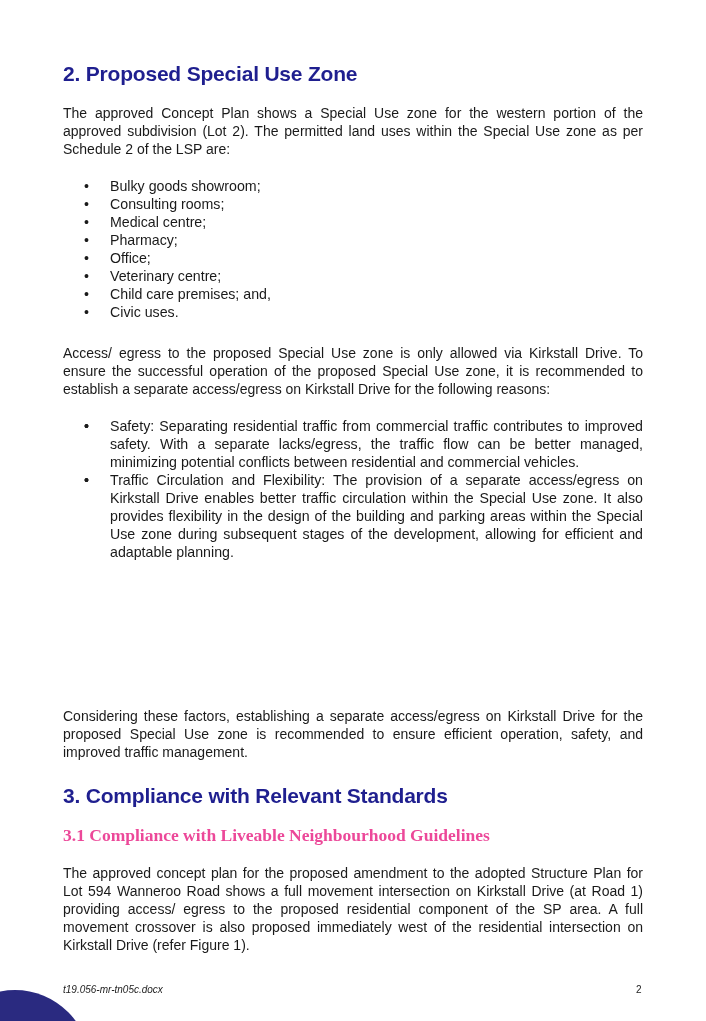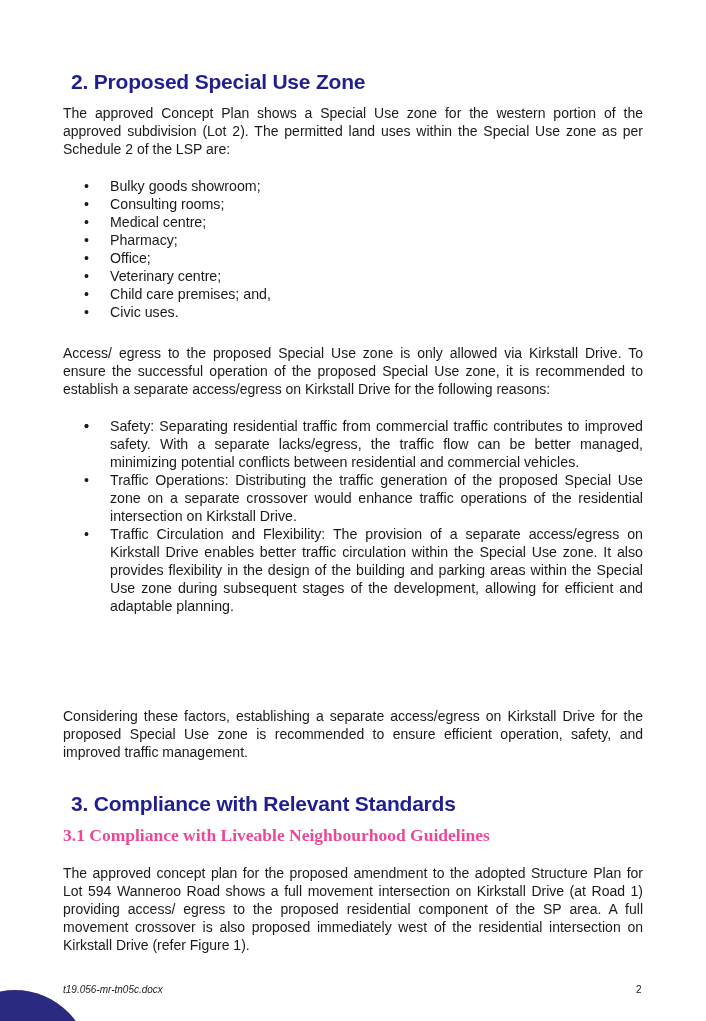--- a/index.html
+++ b/index.html
@@ -1,20 +1,20 @@
 <!DOCTYPE html>
 <html><head>
 <meta charset="utf-8">
 <style>
   html, body { margin:0; padding:0; background:#ffffff; }
   body { width:706px; height:1021px; position:relative; overflow:hidden;
          font-family:"Liberation Sans", sans-serif; color:#1a1a1a; }
   .page { position:absolute; left:63px; top:0; width:580px; }
   h2 { font-family:"Liberation Sans", sans-serif; color:#1f1f8f; font-size:21px; font-weight:bold;
-       margin:8px; position:absolute; left:0; letter-spacing:-0.2px; }
+       margin:0; position:absolute; left:0; letter-spacing:-0.2px; }
   h3 { font-family:"Liberation Serif", serif; color:#ec4899; font-size:17.5px; font-weight:bold;
        margin:0; position:absolute; left:0; }
   p { margin:0; position:absolute; left:0; width:580px; font-size:14px; line-height:18px;
       text-align:justify; }
   ul { margin:0; padding:0; list-style:none; position:absolute; left:0; width:580px; }
   ul li { position:relative; padding-left:47px; font-size:14.2px; line-height:18px; text-align:justify; }
   ul li .bullet { position:absolute; left:21px; top:0; }
   .footer-left { position:absolute; left:63px; top:984px; font-size:10px; color:#222;font-style:italic; }
   .footer-right { position:absolute; left:636px; top:984px; font-size:10px; color:#222; }
   .corner { position:absolute; left:-60px; top:990px; width:150px; height:150px; border-radius:50%; background:#2a2a80; }
@@ -37,21 +37,21 @@
     <li><span class="bullet">•</span><span>Veterinary centre;</span></li>
     <li><span class="bullet">•</span><span>Child care premises; and,</span></li>
     <li><span class="bullet">•</span><span>Civic uses.</span></li>
   </ul>
 
   <p style="top:344px;">Access/ egress to the proposed Special Use zone is only allowed via Kirkstall Drive. To ensure the successful operation of the proposed Special Use zone, it is recommended to establish a separate access/egress on Kirkstall Drive for the following reasons:</p>
 
   <ul style="top:417px;">
     <li><span class="bullet">•</span></li>
     <li><span class="bullet">•</span><span>Safety: Separating residential traffic from commercial traffic contributes to improved safety. With a separate lacks/egress, the traffic flow can be better managed, minimizing potential conflicts between residential and commercial vehicles.</span></li>
-    <li><span class="bullet">•</span><span>Traffic Operations: Distributing the traffic generation of the proposed Special Use zone on a separate crossover would enhance traffic operations of the residential intersection on Kirkstall Drive.</span></li>
+    <li><span class="bullet">•</span></li>
     <li><span class="bullet">•</span><span>Traffic Circulation and Flexibility: The provision of a separate access/egress on Kirkstall Drive enables better traffic circulation within the Special Use zone. It also provides flexibility in the design of the building and parking areas within the Special Use zone during subsequent stages of the development, allowing for efficient and adaptable planning.</span></li>
   </ul>
 
   <p style="top:707px;">Considering these factors, establishing a separate access/egress on Kirkstall Drive for the proposed Special Use zone is recommended to ensure efficient operation, safety, and improved traffic management.</p>
 
   <h2 style="top:784px;">3. Compliance with Relevant Standards</h2>
 
   <h3 style="top:825px;">3.1 Compliance with Liveable Neighbourhood Guidelines</h3>
 
   <p style="top:864px;"><span>The approved concept plan for the proposed amendment to the adopted Structure Plan for Lot 594 Wanneroo Road shows a full movement intersection on Kirkstall Drive (at Road 1) providing access/ egress to the proposed residential component of the SP area. A full movement crossover is also proposed immediately west of the residential intersection on Kirkstall Drive (refer </span><b>Figure 1</b><span>).</span></p>

